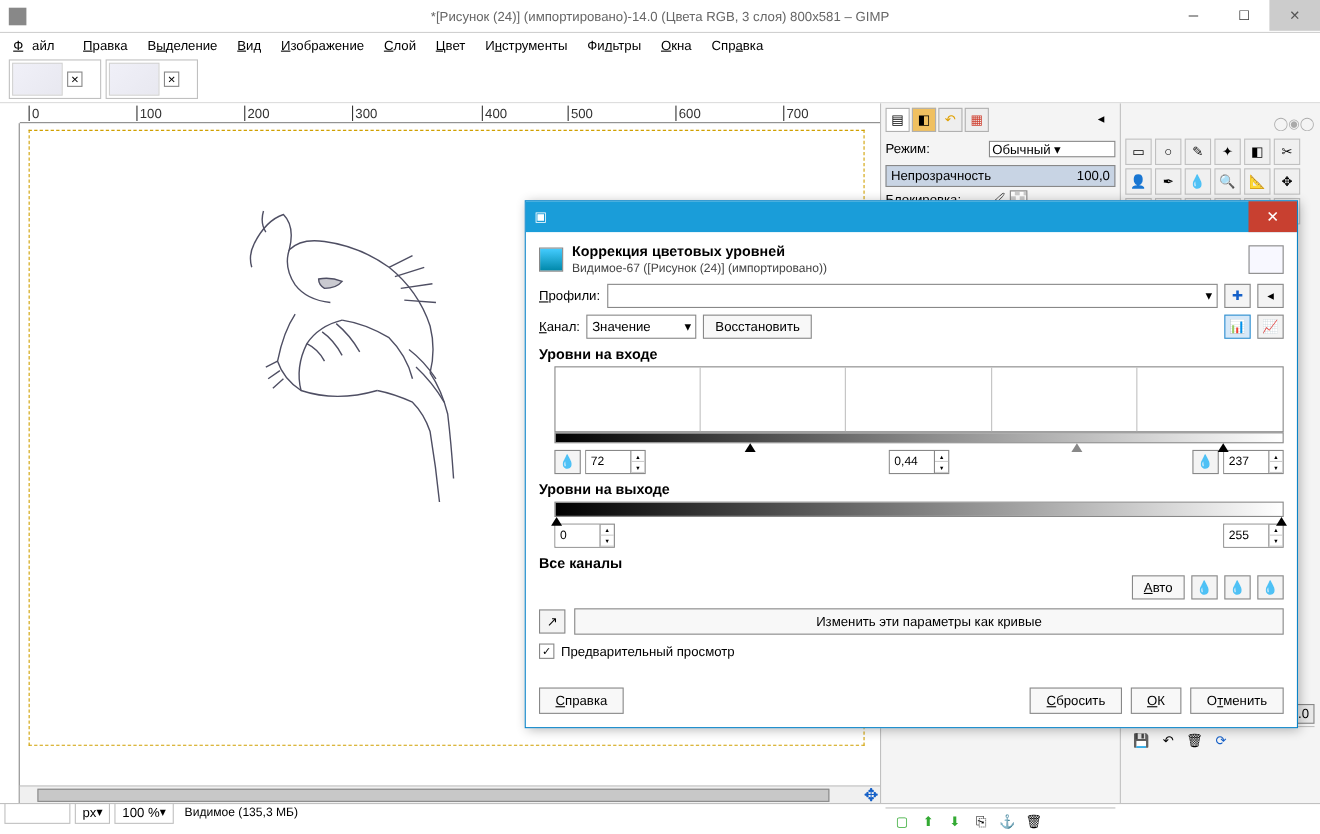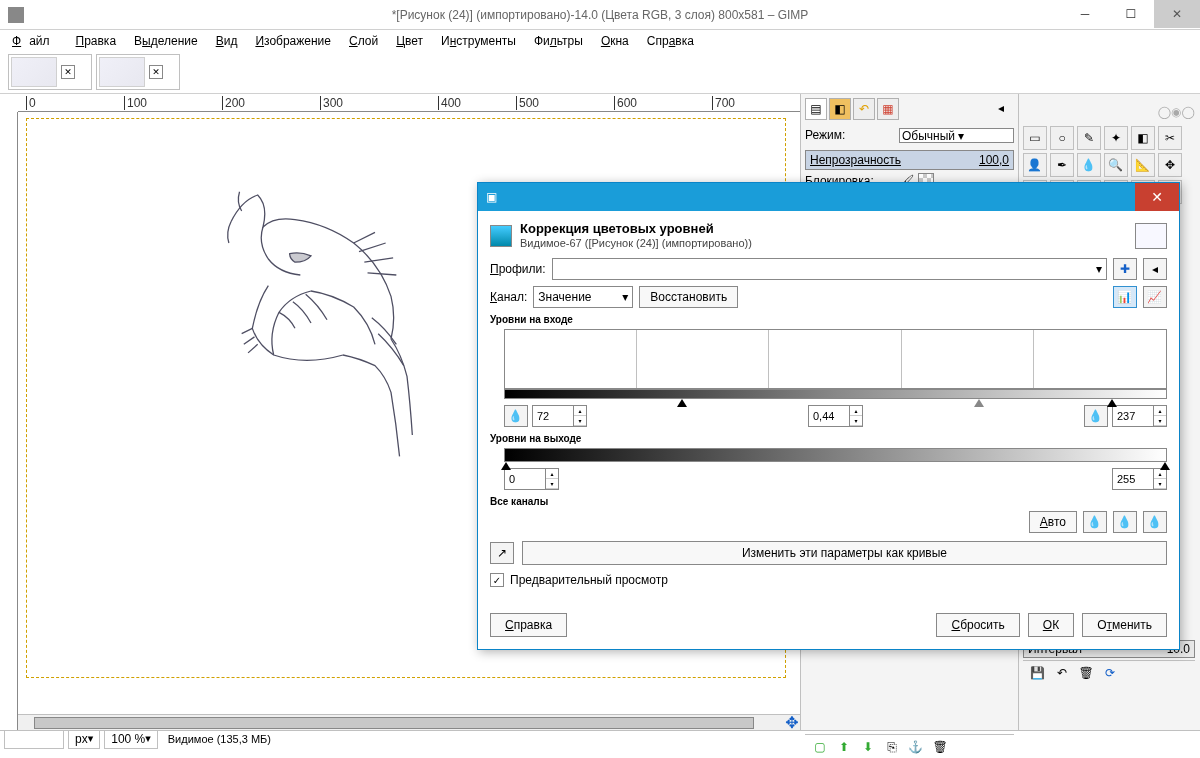--- a/index.html
+++ b/index.html
@@ -37,21 +37,21 @@
 
 .side-panels { width: 400px; background: #f4f4f4; border-left: 1px solid #c0c0c0; display: flex; }
 .layers-panel { width: 218px; border-right: 1px solid #c0c0c0; padding: 4px; }
 .panel-tabs { display: flex; gap: 2px; margin-bottom: 4px; align-items: center; }
 .panel-tab { width: 22px; height: 22px; border: 1px solid #b0b0b0; background: #eee; display: flex; align-items: center; justify-content: center; }
 .panel-tab.active { background: #fff; }
 .panel-arrow { margin-left: auto; width: 16px; height: 16px; }
 .panel-row { display: flex; align-items: center; gap: 4px; margin-bottom: 4px; height: 22px; }
 .panel-label { width: 90px; }
 .panel-select { flex: 1; height: 15px; border: 1px solid #888; background: #fff; padding: 0 2px; font-size: 11px; }
-.panel-slider-row { background: #c8d4e4; height: 20px; display: flex; align-items: center; justify-content: space-between; padding: 0 4px; border: 1px solid #888; font-size: 11px; text-decoration: underline; }
+.panel-slider-row { background: #c8d4e4; height: 20px; display: flex; align-items: center; justify-content: space-between; padding: 0 4px; border: 1px solid #888; font-size: 11px; }
 .layer-list { border: 1px solid #888; background: #fff; height: 28px; display: flex; align-items: center; padding: 2px; gap: 4px; }
 .layer-thumb { width: 24px; height: 20px; border: 1px solid #888; background: #f8f8ff; }
 
 .toolbox { width: 180px; padding: 4px; }
 .tool-grid { display: grid; grid-template-columns: repeat(6, 24px); gap: 3px; }
 .tool-btn { width: 24px; height: 24px; border: 1px solid #c0c0c0; background: #f0f0f0; display: flex; align-items: center; justify-content: center; }
 .tool-option-row { display: flex; align-items: center; gap: 4px; margin-top: 4px; height: 22px; }
 .tool-slider { flex: 1; height: 18px; background: #e8e8e8; border: 1px solid #888; display: flex; align-items: center; justify-content: space-between; padding: 0 4px; font-size: 11px; }
 
 
@@ -66,21 +66,21 @@
 .dialog-header-text .sub { font-size: 11px; color: #444; }
 .dialog-thumb { width: 32px; height: 26px; border: 1px solid #888; background: #f8f8ff; margin-left: auto; }
 
 .form-row { display: flex; align-items: center; gap: 6px; margin-bottom: 6px; }
 .form-label { }
 .form-select { height: 22px; border: 1px solid #888; background: #fff; padding: 0 4px; display: flex; align-items: center; justify-content: space-between; }
 .form-btn { height: 22px; border: 1px solid #888; background: #f8f8f8; padding: 0 10px; display: flex; align-items: center; }
 .icon-btn { width: 24px; height: 22px; border: 1px solid #888; background: #f4f4f4; display: flex; align-items: center; justify-content: center; }
 .icon-btn.active { background: #d6e8f8; border-color: #3090d0; }
 
-.section-label { font-weight: bold; margin: 6px 0 4px; font-size: 10px; }
+.section-label { font-weight: bold; margin: 6px 0 4px; font-size: 13px; }
 .histogram { height: 60px; border: 1px solid #888; background: #fff; margin-left: 14px; display: grid; grid-template-columns: repeat(5, 1fr); }
 .histogram > div { border-right: 1px solid #c0c0c0; }
 .histogram > div:last-child { border-right: none; }
 .gradient-bar { height: 10px; margin-left: 14px; background: linear-gradient(to right, #000 0%, #888 50%, #fff 100%); border: 1px solid #888; position: relative; }
 .tri { position: absolute; top: 9px; width: 0; height: 0; border-left: 5px solid transparent; border-right: 5px solid transparent; }
 .tri.black { border-bottom: 8px solid #000; }
 .tri.gray { border-bottom: 8px solid #888; }
 .tri.white { border-bottom: 8px solid #000; }
 
 .input-row { display: flex; align-items: center; margin: 6px 0 2px 14px; gap: 4px; }

